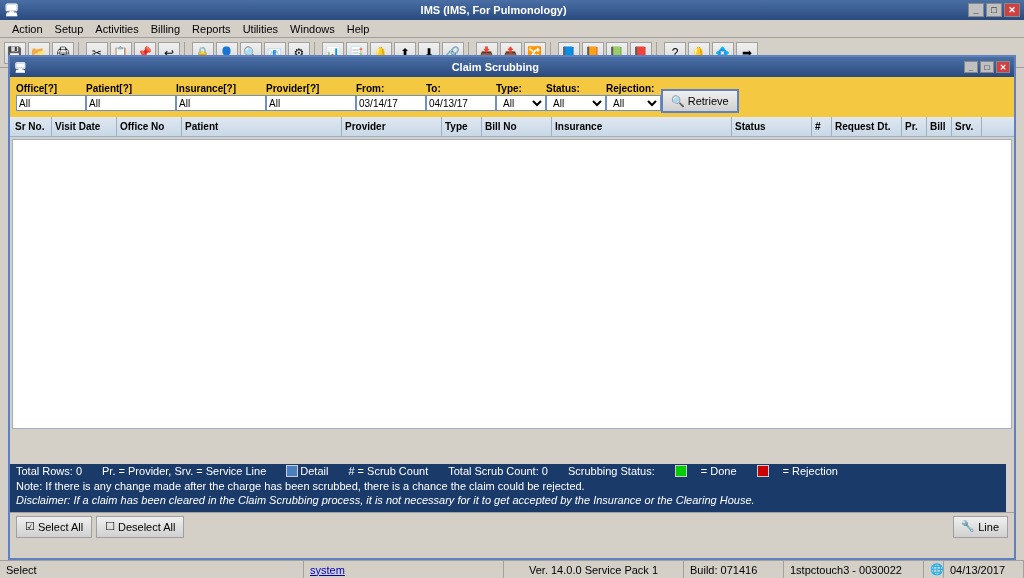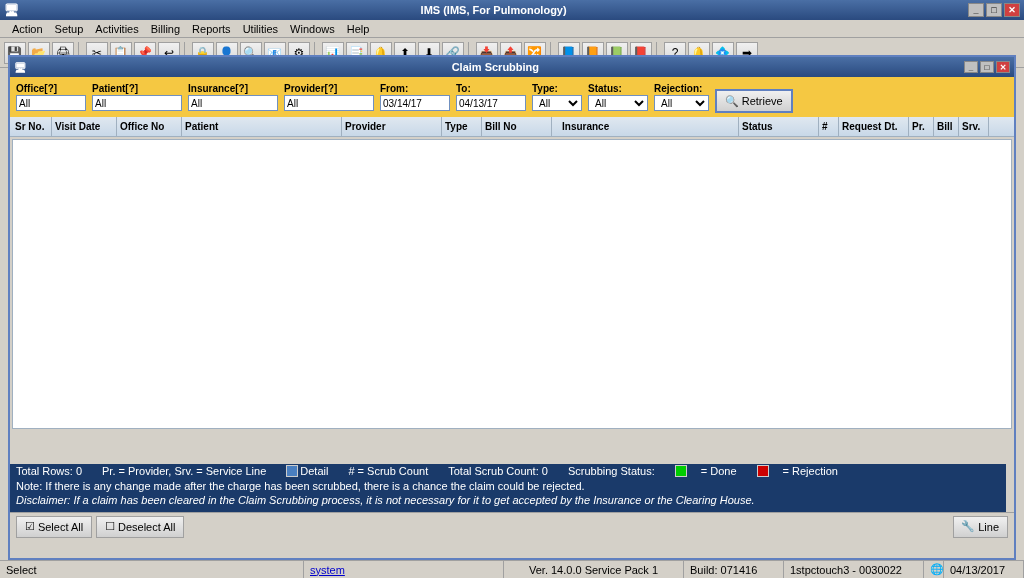--- a/index.html
+++ b/index.html
@@ -98,21 +98,20 @@
       cursor: pointer;
     }
     .child-btn.close { background: #d04040; color: white; }
 
     
     .filter-area {
       background: #f5c842;
       padding: 4px 6px;
       display: flex;
       align-items: center;
-      gap: 6px;
       flex-wrap: wrap;
     }
     .filter-group { display: flex; flex-direction: column; gap: 1px; }
     .filter-label { font-size: 10px; color: #000; font-weight: bold; }
     .filter-input {
       border: 1px solid #7090c0;
       background: white;
       height: 16px;
       padding: 1px 2px;
       font-size: 10px;
@@ -363,21 +362,21 @@
   </div>
 
   <div class="table-header">
     <div class="th" style="width:40px;">Sr No.</div>
     <div class="th" style="width:65px;">Visit Date</div>
     <div class="th" style="width:65px;">Office No</div>
     <div class="th" style="width:160px;">Patient</div>
     <div class="th" style="width:100px;">Provider</div>
     <div class="th" style="width:40px;">Type</div>
     <div class="th" style="width:70px;">Bill No</div>
-    <div class="th" style="width:180px;margin-left:7px;">Insurance</div>
+    <div class="th" style="width:180px;">Insurance</div>
     <div class="th" style="width:80px;">Status</div>
     <div class="th" style="width:20px;">#</div>
     <div class="th" style="width:70px;">Request Dt.</div>
     <div class="th" style="width:25px;">Pr.</div>
     <div class="th" style="width:25px;">Bill</div>
     <div class="th" style="width:30px;">Srv.</div>
   </div>
 
   <div class="grid-container" style="height: 290px;">
   </div>

